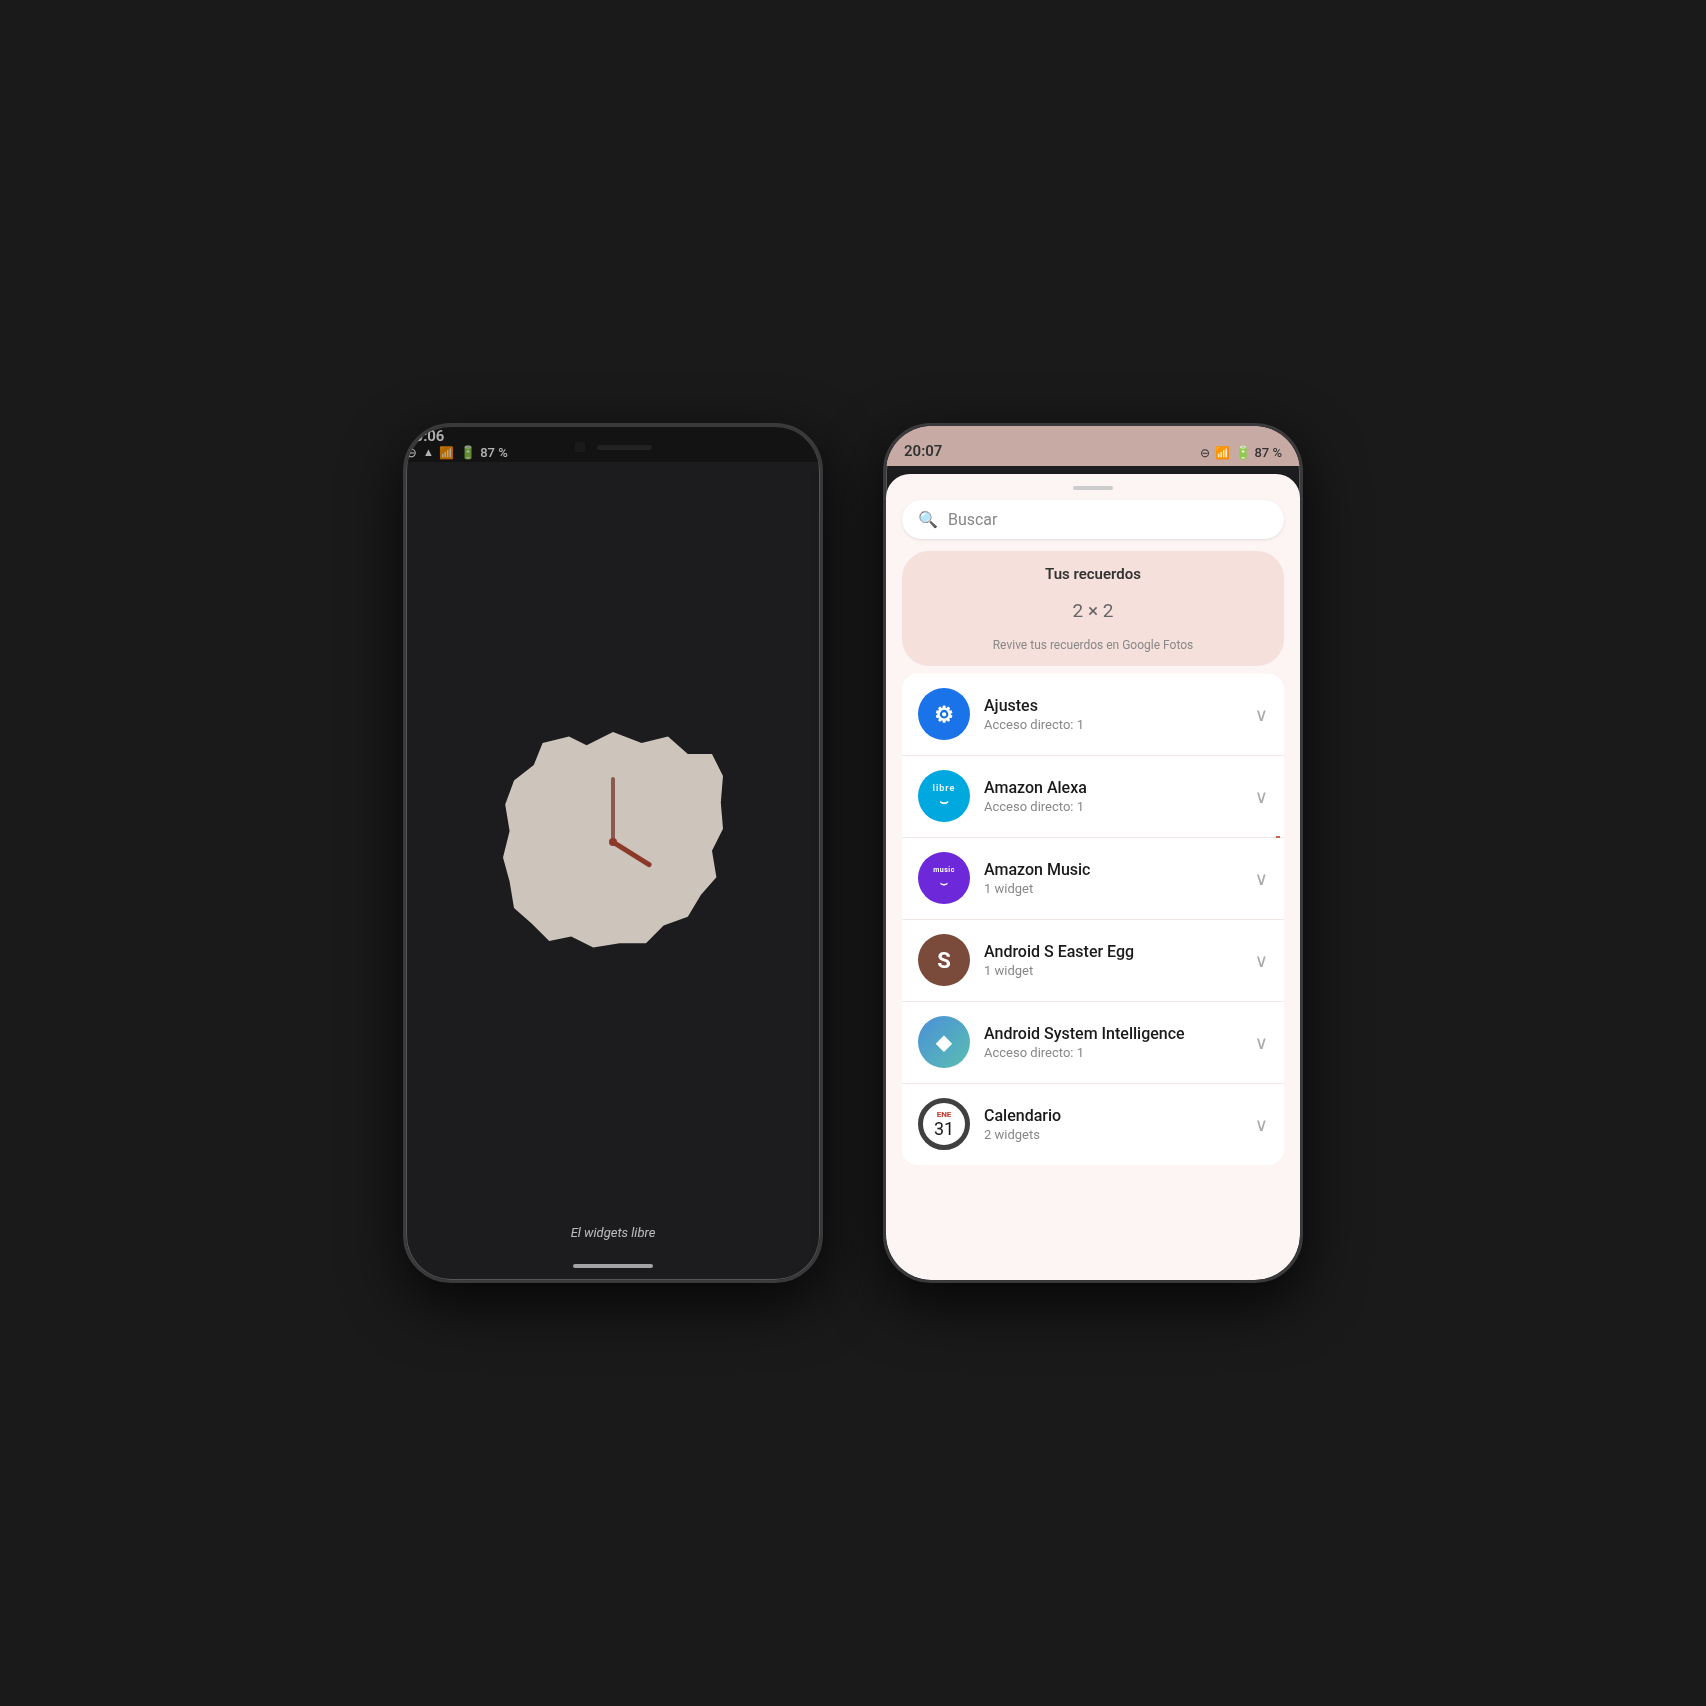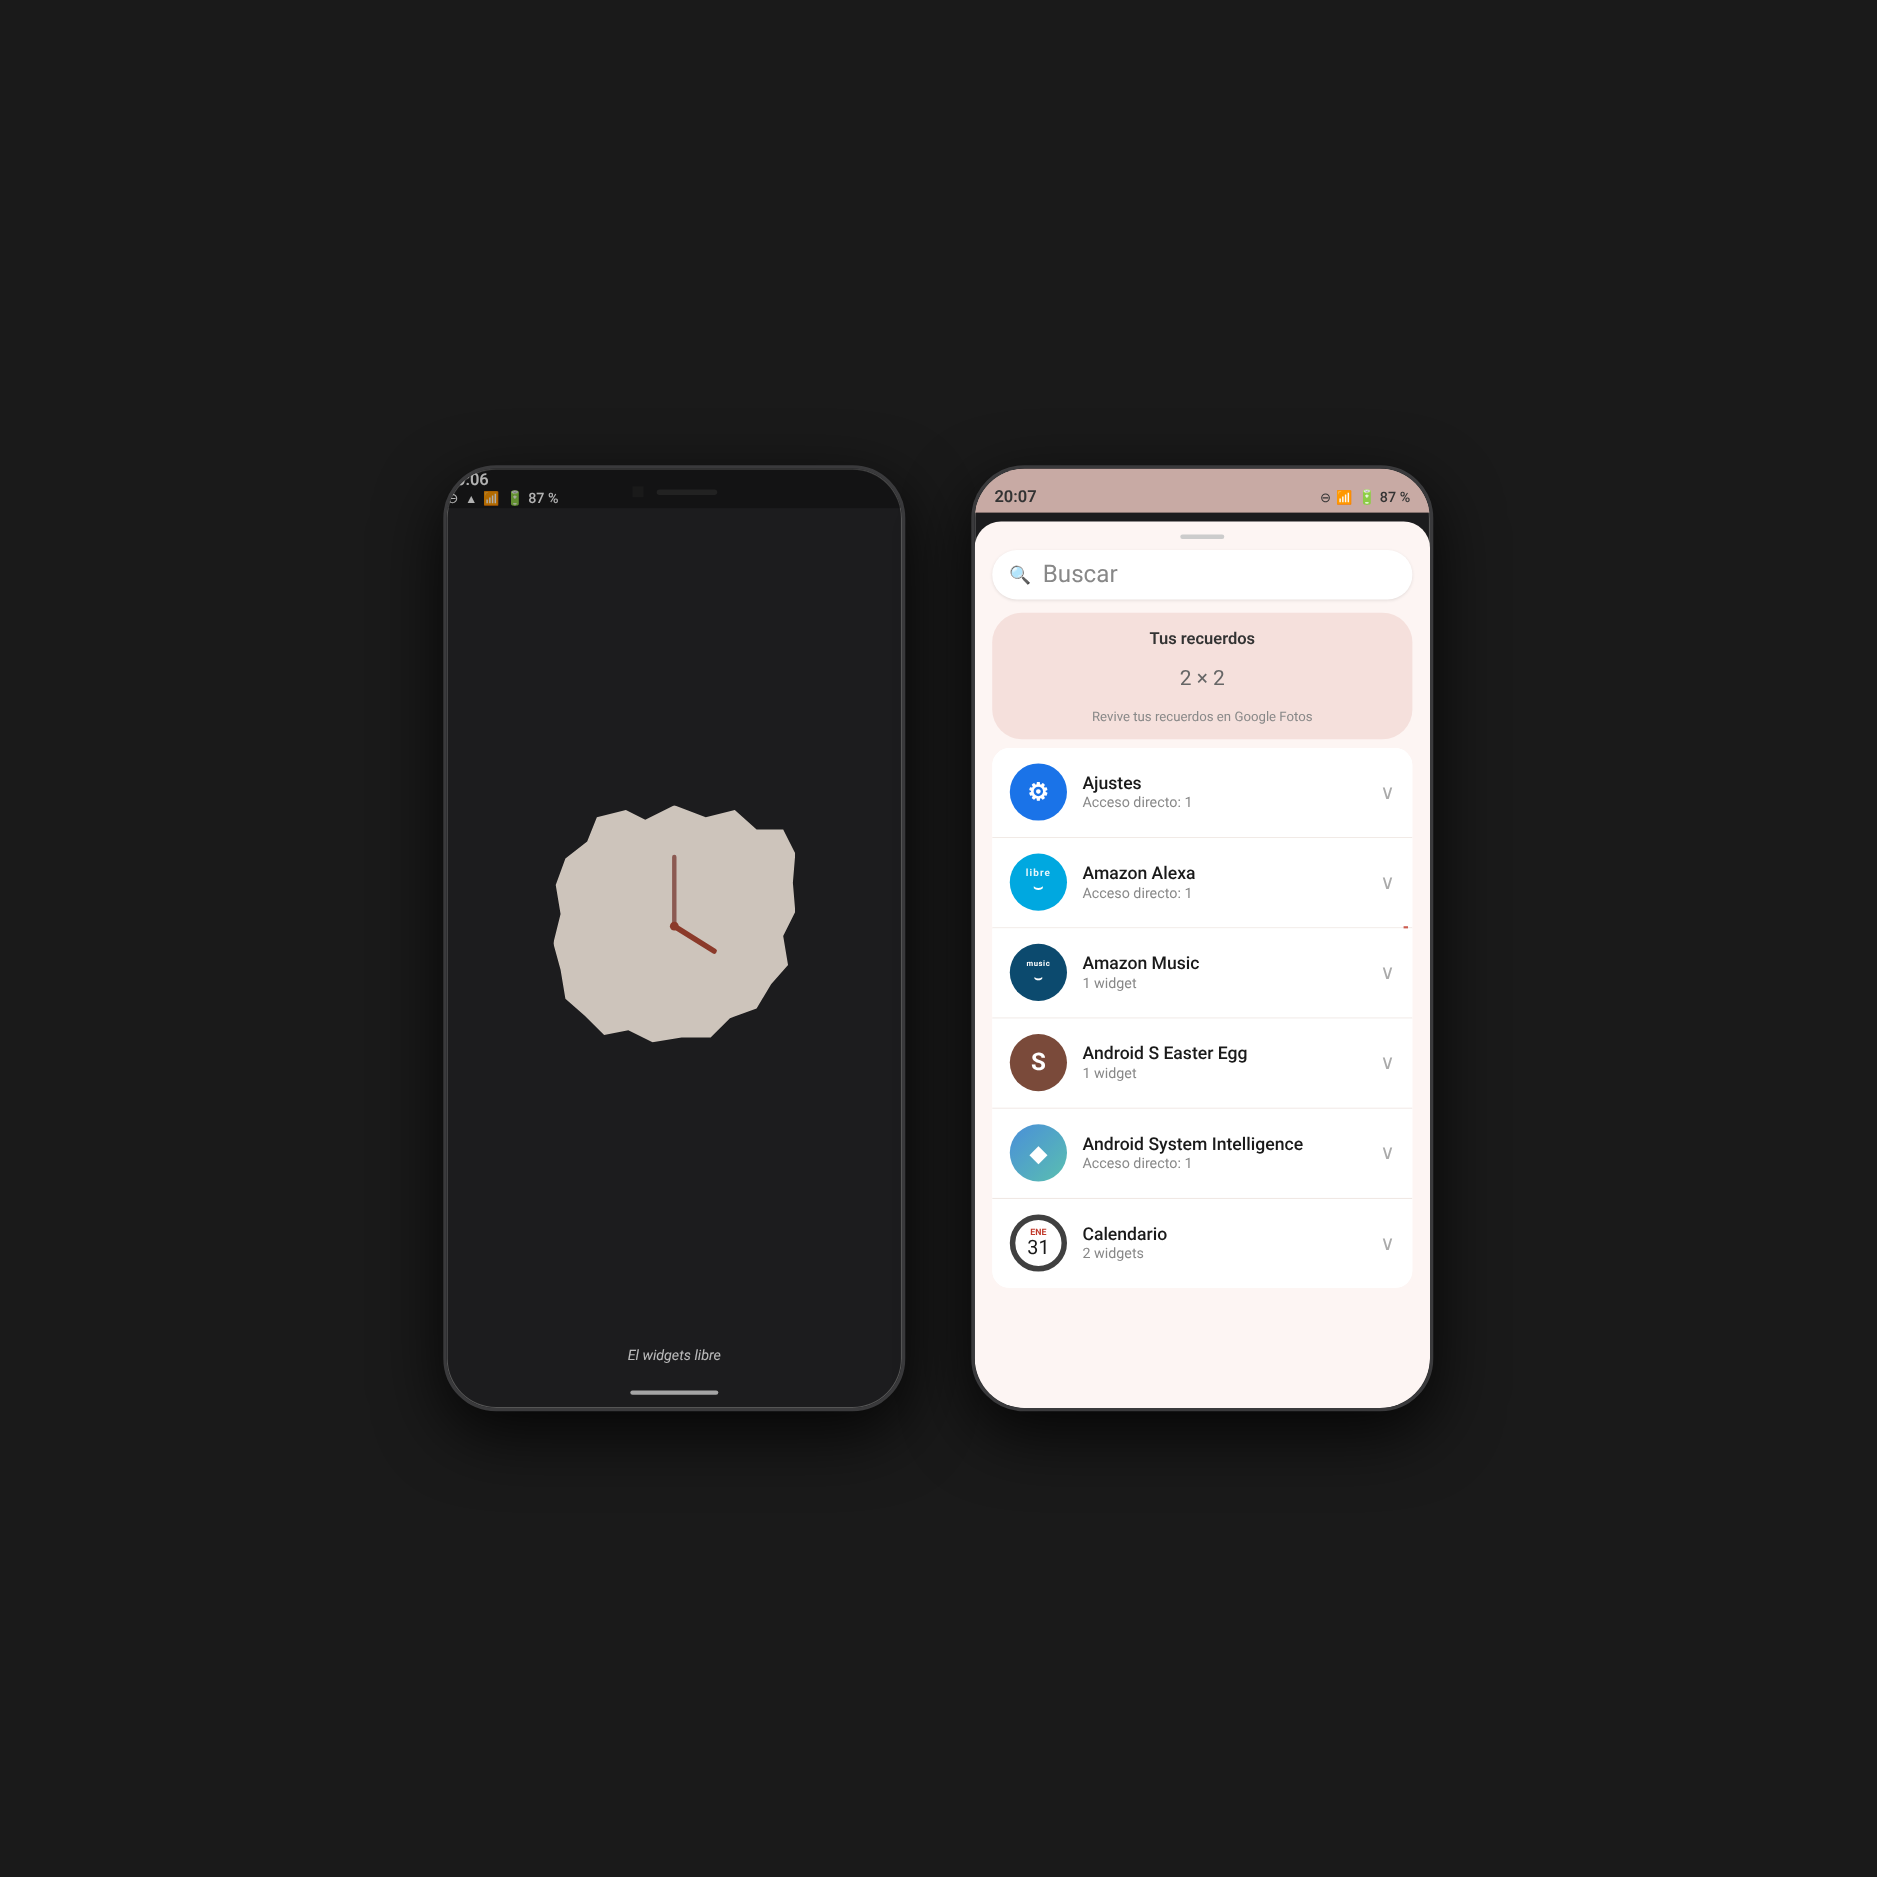--- a/index.html
+++ b/index.html
@@ -192,21 +192,21 @@
       box-shadow: 0 1px 3px rgba(0,0,0,0.1);
     }
 
     .search-icon-svg {
       color: #888;
       font-size: 16px;
     }
 
     .search-placeholder {
       color: #888;
-      font-size: 22px;
+      font-size: 16px;
     }
 
     
     .featured-section {
       background: #f5e0dc;
       margin: 0 16px;
       border-radius: 27px;
       padding: 14px;
       text-align: center;
       margin-bottom: 8px;
@@ -253,21 +253,21 @@
       justify-content: center;
       flex-shrink: 0;
       margin-right: 14px;
       font-size: 22px;
       color: white;
       font-weight: bold;
     }
 
     .icon-settings { background: #1a73e8; }
     .icon-alexa { background: #00a8e0; }
-    .icon-music { background: #0c4a6e; }
+    .icon-music { background: #6d28d9; }
     .icon-easter { background: #7a4a3a; }
     .icon-calendar { background: white; border: 1px solid #eee; color: #1a73e8; font-size: 11px; font-weight: bold; flex-direction: column; }
 
     .app-info {
       flex: 1;
     }
 
     .app-name {
       font-size: 16px;
       font-weight: 500;

